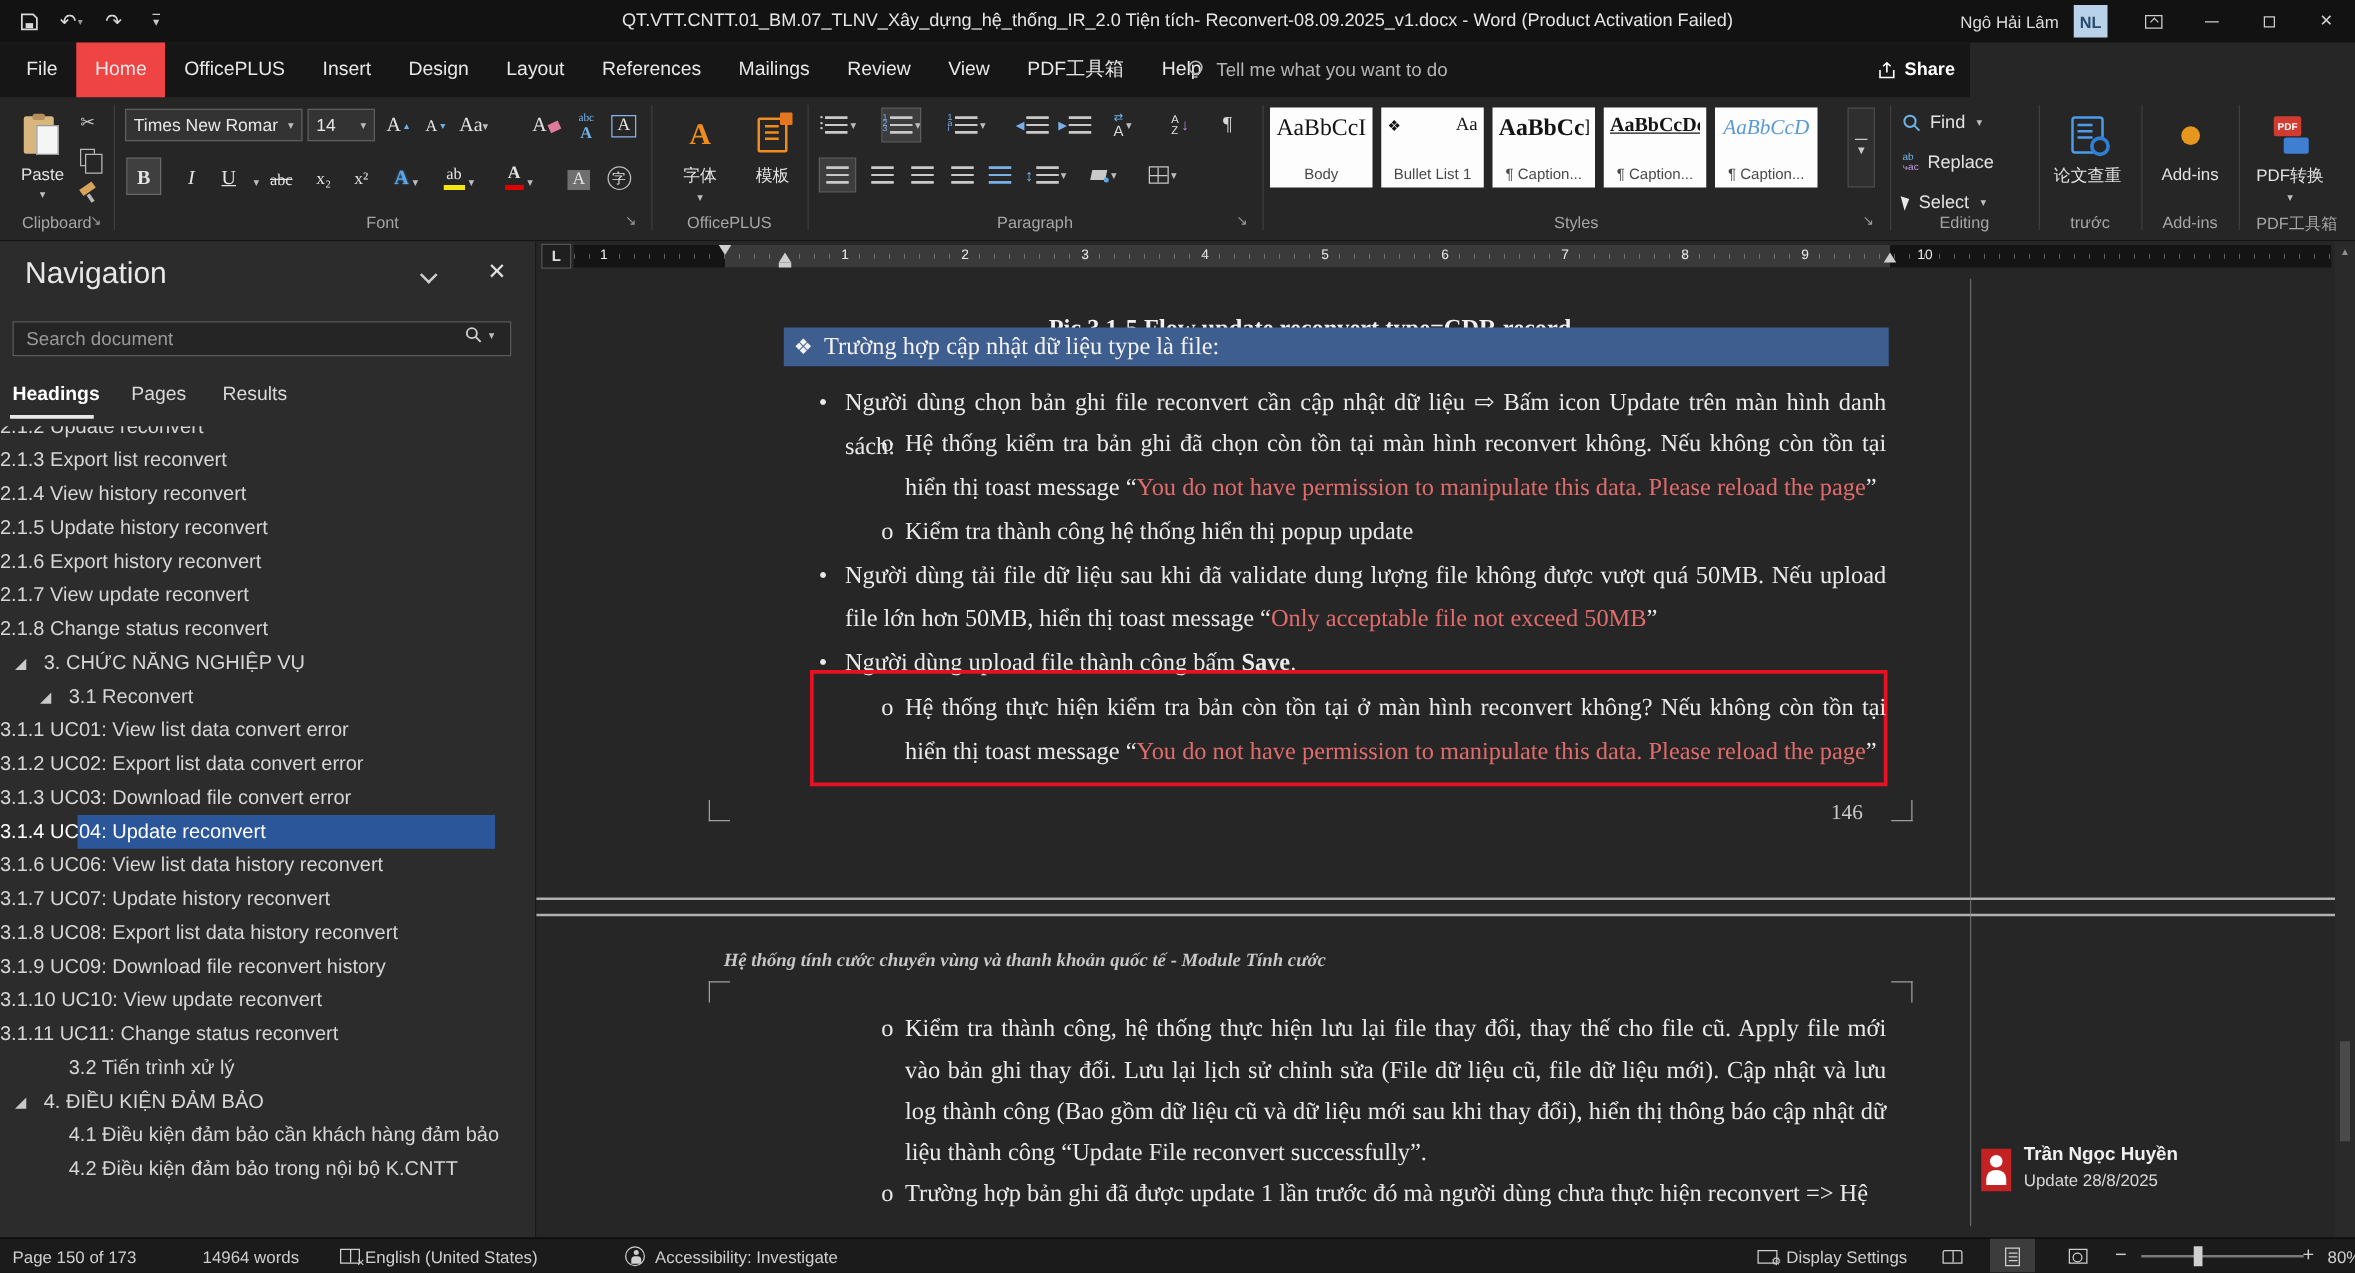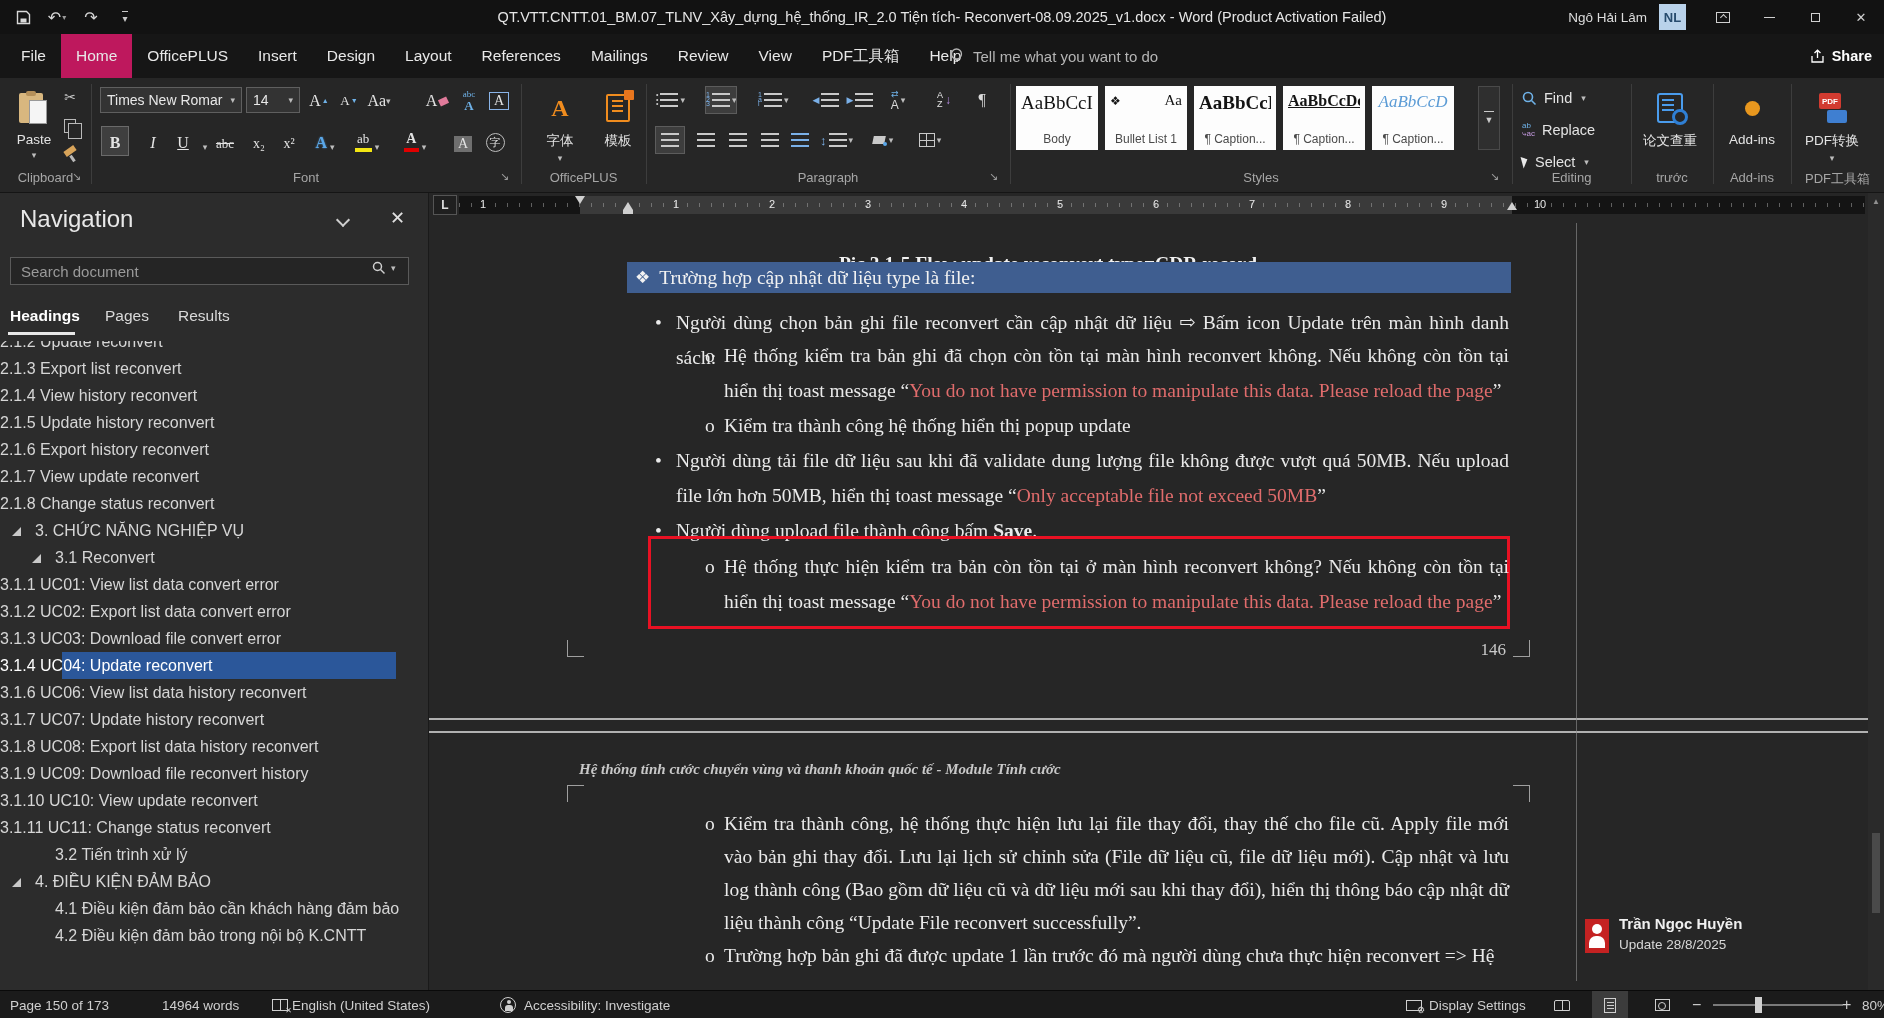--- a/index.html
+++ b/index.html
@@ -18,24 +18,24 @@
   .t-user { font-size:13.5px; color:#dcdcdc; margin-right:12px; }
   .t-badge { width:27px; height:26px; background:#b9d2ea; color:#274b6d; font-weight:bold; font-size:13px; display:flex; align-items:center; justify-content:center; margin-right:14px; }
   .wbtn { width:46px; height:34px; display:flex; align-items:center; justify-content:center; color:#cfcfcf; font-size:13px; }
   .ico-ribbonopts { width:14px; height:11px; border:1px solid #cfcfcf; position:relative; }
   .ico-ribbonopts::before { content:""; position:absolute; left:4px; top:2px; width:4px; height:4px; border-left:1px solid #cfcfcf; border-top:1px solid #cfcfcf; transform:rotate(45deg); }
   .ico-min { width:11px; height:1px; background:#cfcfcf; }
   .ico-restore { width:9px; height:9px; border:1px solid #cfcfcf; position:relative; background:#121212; }
   .ico-restore::before { content:""; position:absolute; left:2px; top:-4px; width:9px; height:9px; border:1px solid #cfcf cf; border-color:#cfcfcf; z-index:-1; }
 
   
-  #tabsrow { position:absolute; left:0; top:34px; width:1884px; height:44px; background:#161616; }
+  #tabsrow { position:absolute; left:0; top:34px; width:1576px; height:44px; background:#161616; }
   .tabs { position:absolute; left:6px; top:0; height:44px; display:flex; }
   .tab { padding:0 15px; line-height:44px; font-size:15.5px; color:#e8e8e8; white-space:nowrap; }
-  .tab.active { background:#be185d; }
+  .tab.active { background:#ef4444; }
   .tellme { position:absolute; left:950px; top:0; height:44px; display:flex; align-items:center; gap:10px; color:#b5b5b5; font-size:15px; }
   .share { position:absolute; right:12px; top:0; height:44px; display:flex; align-items:center; gap:7px; color:#fff; font-weight:bold; font-size:14.5px; }
 
   
   #ribbon { position:absolute; left:0; top:78px; width:1884px; height:115px; background:#262626; border-bottom:1px solid #151515; }
   .gsep { position:absolute; top:6px; height:100px; width:1px; background:#3d3d3d; }
   .glabel { position:absolute; top:92px; font-size:13px; color:#a6a6a6; text-align:center; }
   .launcher { position:absolute; top:92px; font-size:11px; color:#9a9a9a; }
   .bigbtn { position:absolute; top:6px; width:64px; height:104px; display:flex; flex-direction:column; align-items:center; color:#e3e3e3; }
   .bigbtn .bicon { height:40px; display:flex; align-items:center; justify-content:center; margin-top:4px; }
@@ -168,21 +168,21 @@
   .par { position:absolute; font-size:19.5px; color:#eaeaea; text-align:justify; }
   .par .mk { position:absolute; top:0; }
   .par .red { color:#e06c6c; }
   .par .b { font-weight:bold; }
   .redbox { position:absolute; left:219px; top:343px; width:862px; height:93px; border:3px solid #e81123; }
   .cmark { position:absolute; width:17px; height:17px; }
   .cm-bl { border-left:1px solid #9f9f9f; border-bottom:1px solid #9f9f9f; }
   .cm-br { border-right:1px solid #9f9f9f; border-bottom:1px solid #9f9f9f; }
   .cm-tl { border-left:1px solid #9f9f9f; border-top:1px solid #9f9f9f; }
   .cm-tr { border-right:1px solid #9f9f9f; border-top:1px solid #9f9f9f; }
-  .pageno { position:absolute; left:1020px; top:447px; width:57px; text-align:right; font-size:17px; color:#c9c9c9; }
+  .pageno { position:absolute; left:1020px; top:447px; width:57px; text-align:center; font-size:17px; color:#c9c9c9; }
   .gapline { position:absolute; left:0; width:1439px; height:2px; background:#b0b0b0; }
   .p2header { position:absolute; left:150px; top:568px; font-style:italic; font-weight:bold; font-size:15px; color:#c8c8c8; }
   .cdivider { position:absolute; left:1147px; top:30px; width:1px; height:758px; background:#8a8a8a; opacity:.65; }
   .avatar { position:absolute; left:1156px; top:726px; width:24px; height:34px; background:#c42222; }
   .avatar::before { content:""; position:absolute; left:7px; top:5px; width:10px; height:10px; border-radius:50%; background:#fff; }
   .avatar::after { content:""; position:absolute; left:4px; top:17px; width:16px; height:12px; border-radius:7px 7px 0 0; background:#fff; }
   .cauthor { position:absolute; left:1190px; top:722px; font-size:15px; font-weight:bold; color:#f0f0f0; white-space:nowrap; }
   .cupdate { position:absolute; left:1190px; top:744px; font-size:13.5px; color:#d8d8d8; white-space:nowrap; }
 
   

